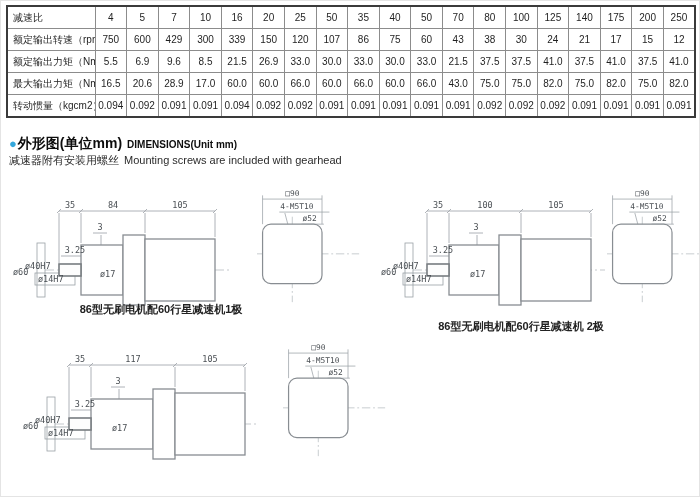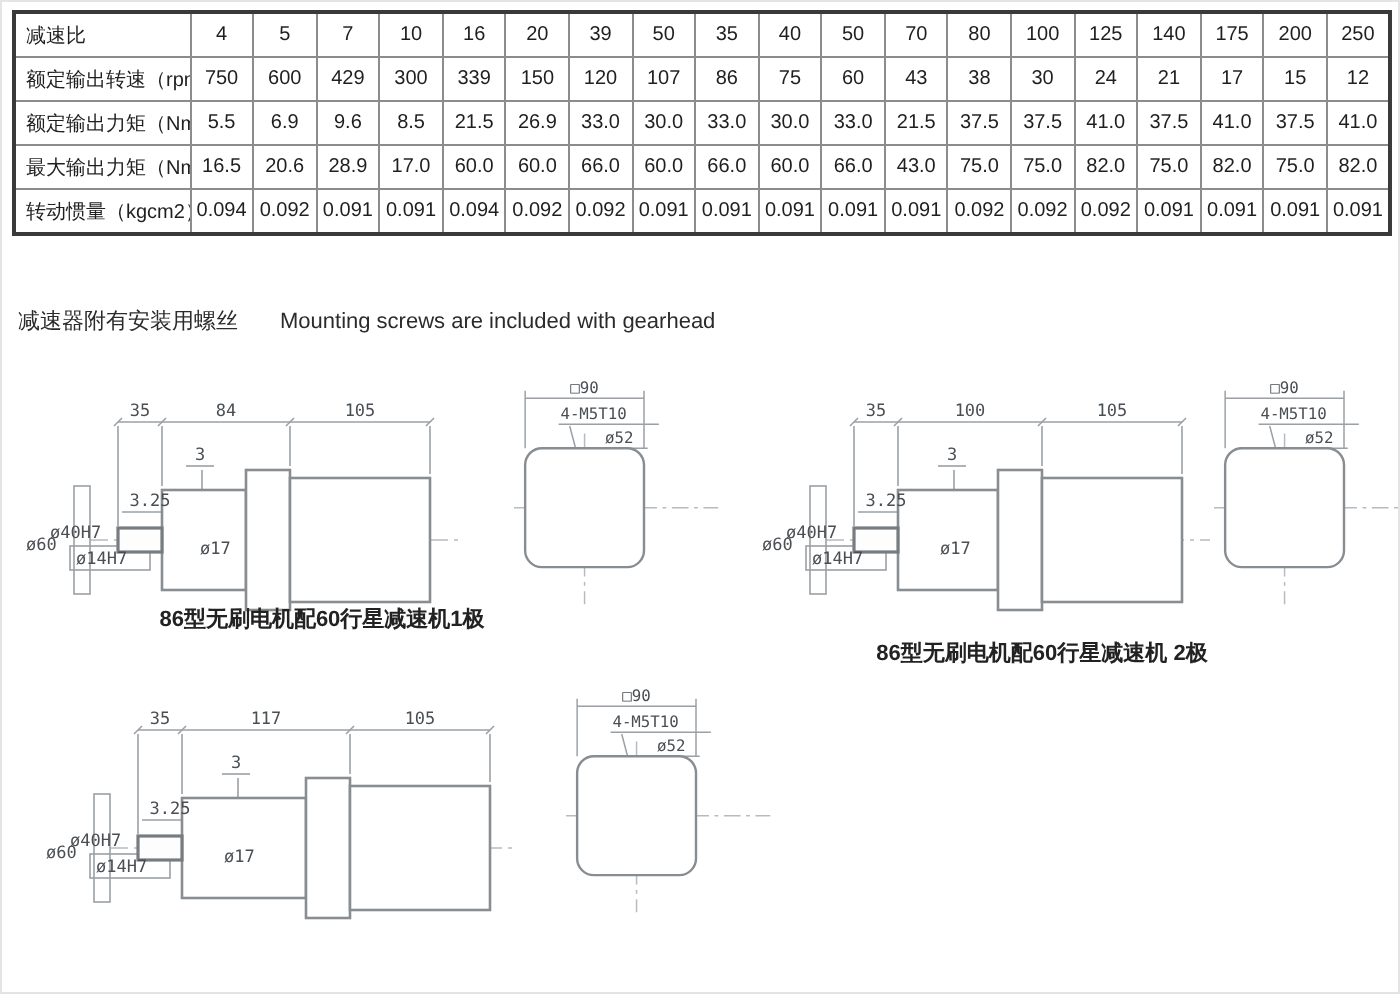--- a/index.html
+++ b/index.html
@@ -11,21 +11,21 @@
         table-layout:fixed;border:2px solid #3a3a3a;}
   table.spec td{border:1px solid #8c8c8c;font-size:10px;color:#1f1f1f;text-align:center;
         height:21px;padding:0;white-space:nowrap;overflow:hidden;}
   table.spec td.lbl{text-align:left;padding-left:5px;}
   
   .sec-line1{position:absolute;left:8px;top:133px;white-space:nowrap;}
   .bullet{color:#34a7dc;font-size:13px;font-weight:bold;margin-right:1px;}
   .t-zh{font-size:14px;font-weight:bold;color:#0d0d0d;}
   .t-en{font-size:10px;font-weight:bold;color:#0d0d0d;margin-left:5px;}
   .sec-line2{position:absolute;left:8px;top:152px;font-size:11px;color:#2b2b2b;white-space:nowrap;}
-  .note-en{margin-left:21px;}
+  .note-en{margin-left:5px;}
   
   svg.drw{position:absolute;}
   svg .dl{stroke:#9aa0a6;stroke-width:0.8;fill:none;}
   svg .dk{stroke:#888d92;stroke-width:1.3;fill:#ffffff;}
   svg .shaft{stroke:#777c80;stroke-width:1.6;fill:#fdfdfd;}
   svg .cl{stroke:#b6bbc0;stroke-width:0.8;fill:none;stroke-dasharray:9 3 2 3;}
   svg text{font-family:"DejaVu Sans Mono","Liberation Sans",sans-serif;font-size:8.5px;fill:#4a4f54;}
   .cap{position:absolute;font-size:11px;font-weight:600;color:#222;text-align:center;white-space:nowrap;}
 </style>
 </head>
@@ -39,21 +39,21 @@
       </colgroup>
     <tbody id="spec-tbody">
         <tr>
           <td class="lbl">减速比</td>
           <td>4</td>
           <td>5</td>
           <td>7</td>
           <td>10</td>
           <td>16</td>
           <td>20</td>
-          <td>39</td>
+          <td>25</td>
           <td>50</td>
           <td>35</td>
           <td>40</td>
           <td>50</td>
           <td>70</td>
           <td>80</td>
           <td>100</td>
           <td>125</td>
           <td>140</td>
           <td>175</td>
@@ -144,20 +144,23 @@
           <td>0.092</td>
           <td>0.092</td>
           <td>0.091</td>
           <td>0.091</td>
           <td>0.091</td>
           <td>0.091</td>
         </tr>
       </tbody>
   </table>
 
+  <div class="sec-line1">
+    <span class="bullet">●</span><span class="t-zh">外形图(单位mm)</span><span class="t-en">DIMENSIONS(Unit mm)</span>
+  </div>
   <div class="sec-line2">
     <span>减速器附有安装用螺丝</span><span class="note-en">Mounting screws are included with gearhead</span>
   </div>
 
   <svg class="drw" style="left:10px;top:184px" width="240" height="130" viewBox="0 0 240 130">
     <line class="cl" x1="34" y1="85" x2="218" y2="85"></line>
     <g class="dl">
       <line x1="48" y1="26" x2="204" y2="26"></line>
       <line x1="46" y1="28" x2="50" y2="24"></line>
         <line x1="68" y1="28" x2="72" y2="24"></line>

